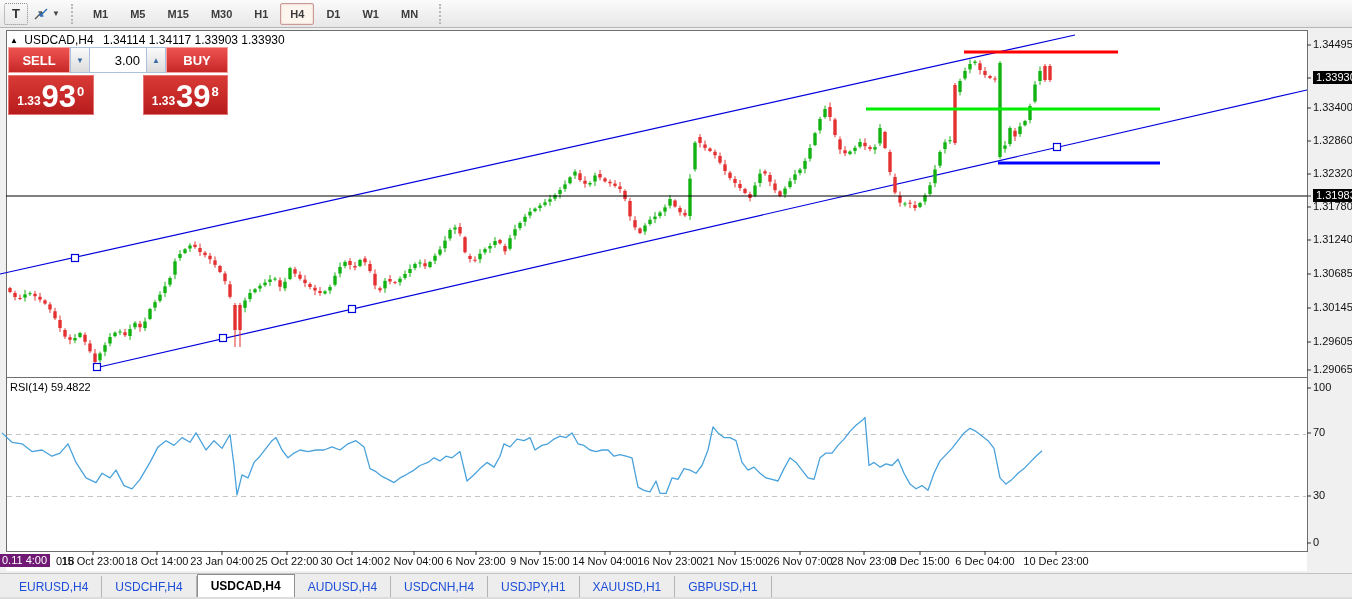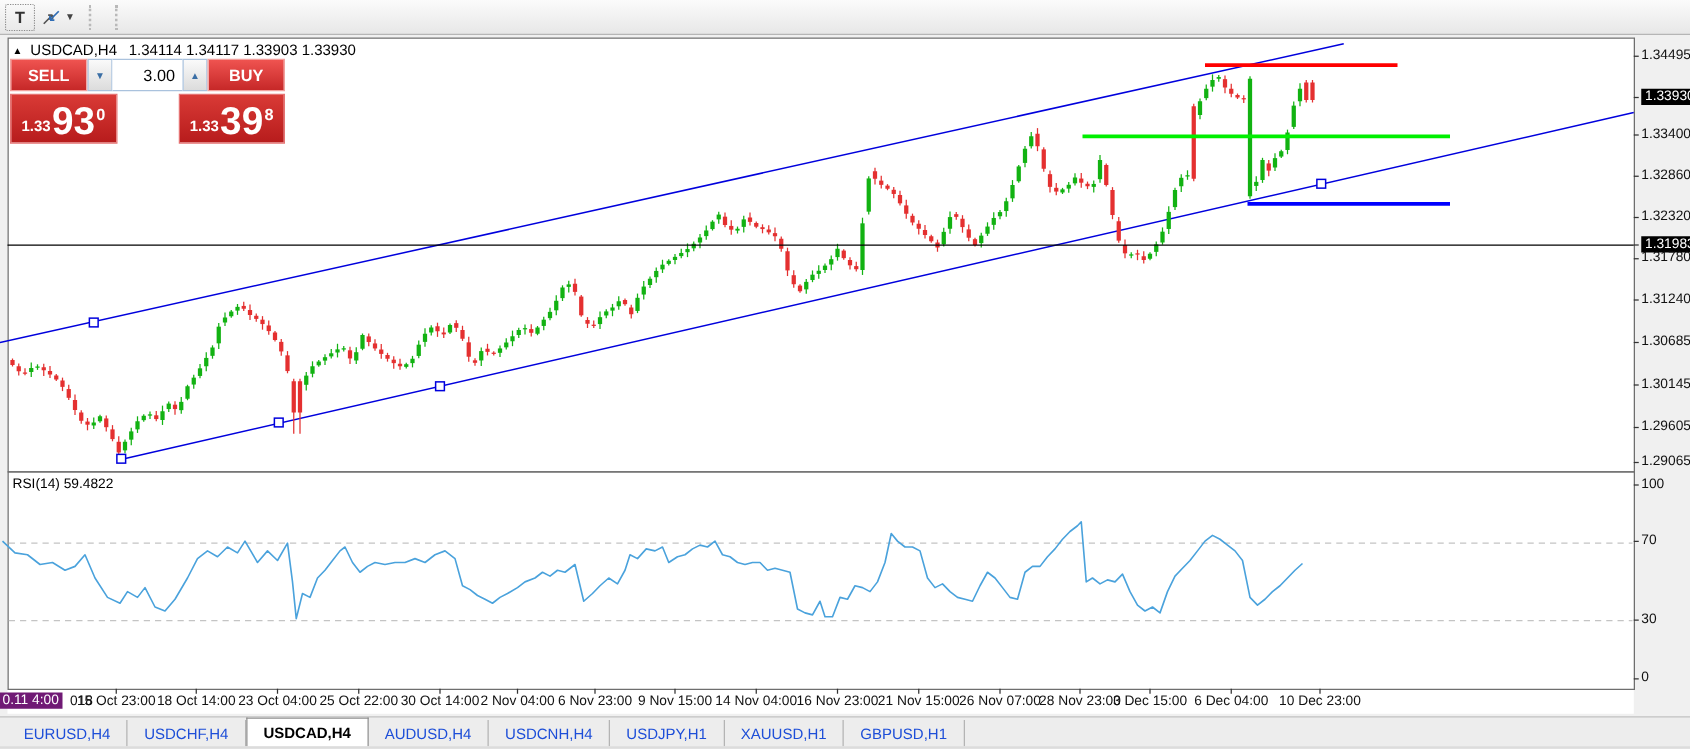--- a/index.html
+++ b/index.html
@@ -69,20 +69,31 @@
   <div class="toolbar">
     <div class="tool-btn ttool">T</div>
     <div class="tool-btn">
       <svg width="16" height="14" viewBox="0 0 16 14">
         <path d="M2 12 L9 5 M9 5 L5.5 5 M9 5 L9 8.5" stroke="#555" stroke-width="1.4" fill="none"></path>
         <path d="M14 2 L7 9 M7 9 L10.5 9 M7 9 L7 5.5" stroke="#2f6db5" stroke-width="1.4" fill="none"></path>
       </svg>
       <span class="caret">▼</span>
     </div>
     <div class="tb-sep"></div>
+    <div style="display:flex" id="tf-group">
+        <div class="tf-btn">M1</div>
+        <div class="tf-btn">M5</div>
+        <div class="tf-btn">M15</div>
+        <div class="tf-btn">M30</div>
+        <div class="tf-btn">H1</div>
+        <div class="tf-btn active">H4</div>
+        <div class="tf-btn">D1</div>
+        <div class="tf-btn">W1</div>
+        <div class="tf-btn">MN</div>
+      </div>
     <div class="tb-sep"></div>
   </div>
 
   <div class="chartframe"></div>
 
   <svg class="overlay" id="chart-svg" width="1352" height="599" viewBox="0 0 1352 599">
       <rect x="6.5" y="30.5" width="1301" height="347" fill="none" stroke="#6e6e6e" stroke-width="1"></rect>
       <rect x="6.5" y="377.5" width="1301" height="174" fill="none" stroke="#6e6e6e" stroke-width="1"></rect>
       <line x1="0" y1="274" x2="1075" y2="35" stroke="#0000dd" stroke-width="1.2"></line>
       <line x1="95" y1="368" x2="1307" y2="90" stroke="#0000dd" stroke-width="1.2"></line>
@@ -602,21 +613,21 @@
     </div>
   <div id="rsi-axis">
       <div class="axis-label" style="left: 1313px; top: 381px;">100</div>
       <div class="axis-label" style="left: 1313px; top: 426px;">70</div>
       <div class="axis-label" style="left: 1313px; top: 489px;">30</div>
       <div class="axis-label" style="left: 1313px; top: 536px;">0</div>
     </div>
   <div id="time-axis">
       <div class="date-label" style="left: 93px; top: 555px;">15 Oct 23:00</div>
       <div class="date-label" style="left: 157px; top: 555px;">18 Oct 14:00</div>
-      <div class="date-label" style="left: 222px; top: 555px;">23 Oct 04:00</div>
+      <div class="date-label" style="left: 222px; top: 555px;">23 Jan 04:00</div>
       <div class="date-label" style="left: 287px; top: 555px;">25 Oct 22:00</div>
       <div class="date-label" style="left: 352px; top: 555px;">30 Oct 14:00</div>
       <div class="date-label" style="left: 414px; top: 555px;">2 Nov 04:00</div>
       <div class="date-label" style="left: 476px; top: 555px;">6 Nov 23:00</div>
       <div class="date-label" style="left: 540px; top: 555px;">9 Nov 15:00</div>
       <div class="date-label" style="left: 605px; top: 555px;">14 Nov 04:00</div>
       <div class="date-label" style="left: 670px; top: 555px;">16 Nov 23:00</div>
       <div class="date-label" style="left: 735px; top: 555px;">21 Nov 15:00</div>
       <div class="date-label" style="left: 800px; top: 555px;">26 Nov 07:00</div>
       <div class="date-label" style="left: 864px; top: 555px;">28 Nov 23:00</div>

